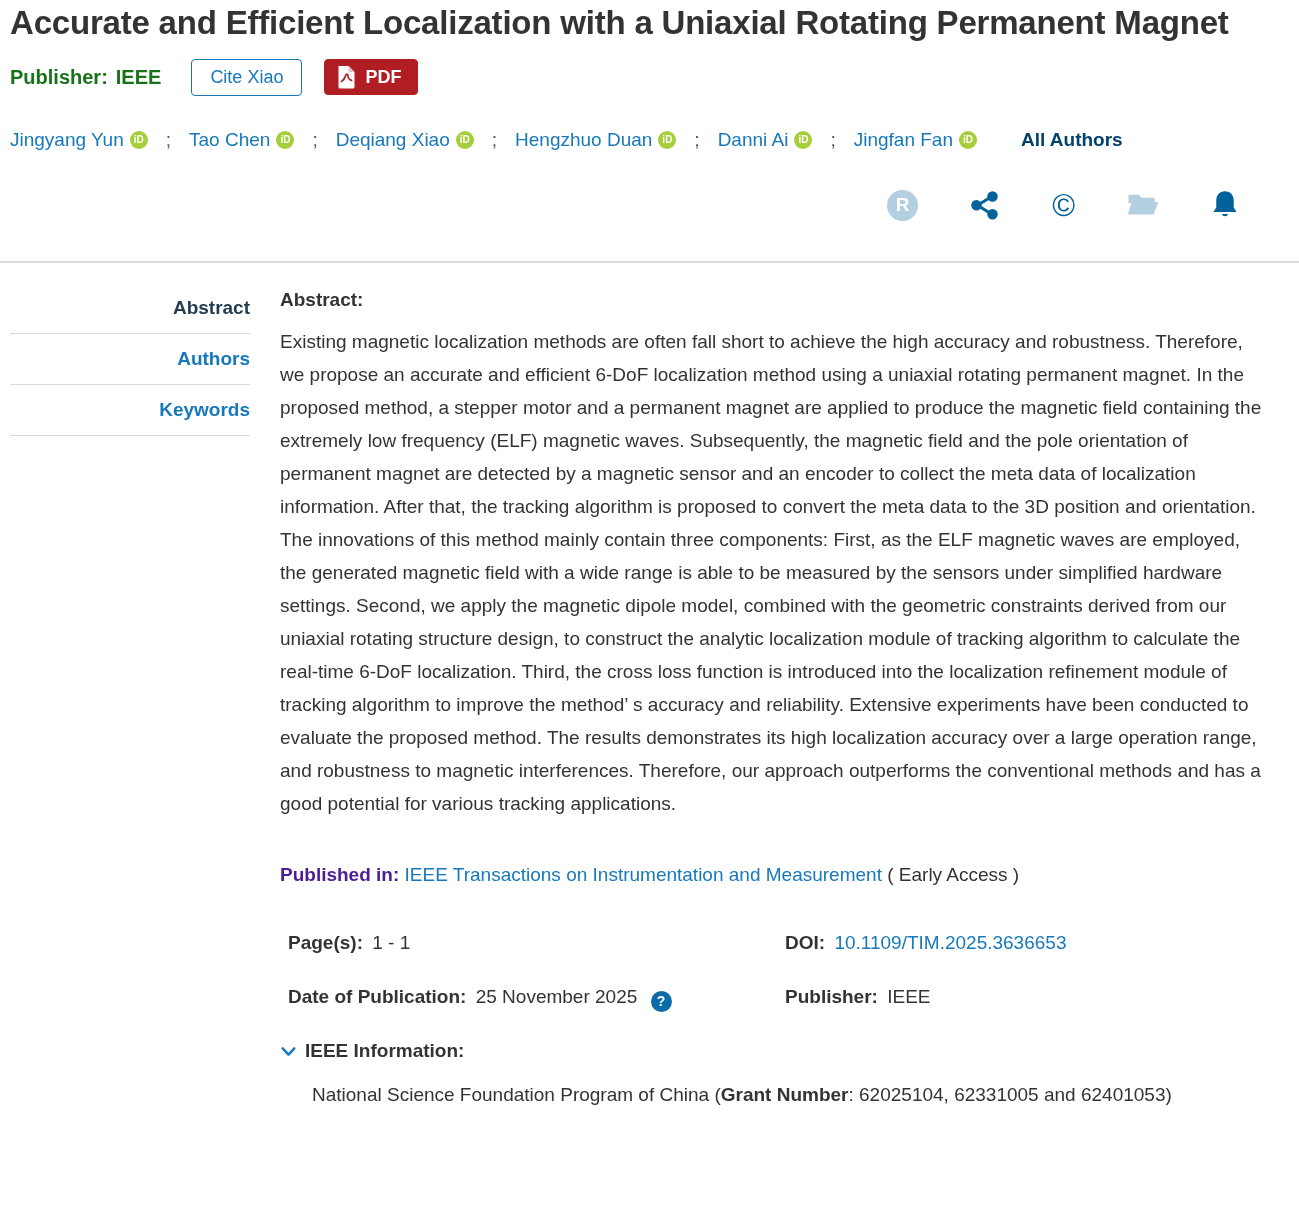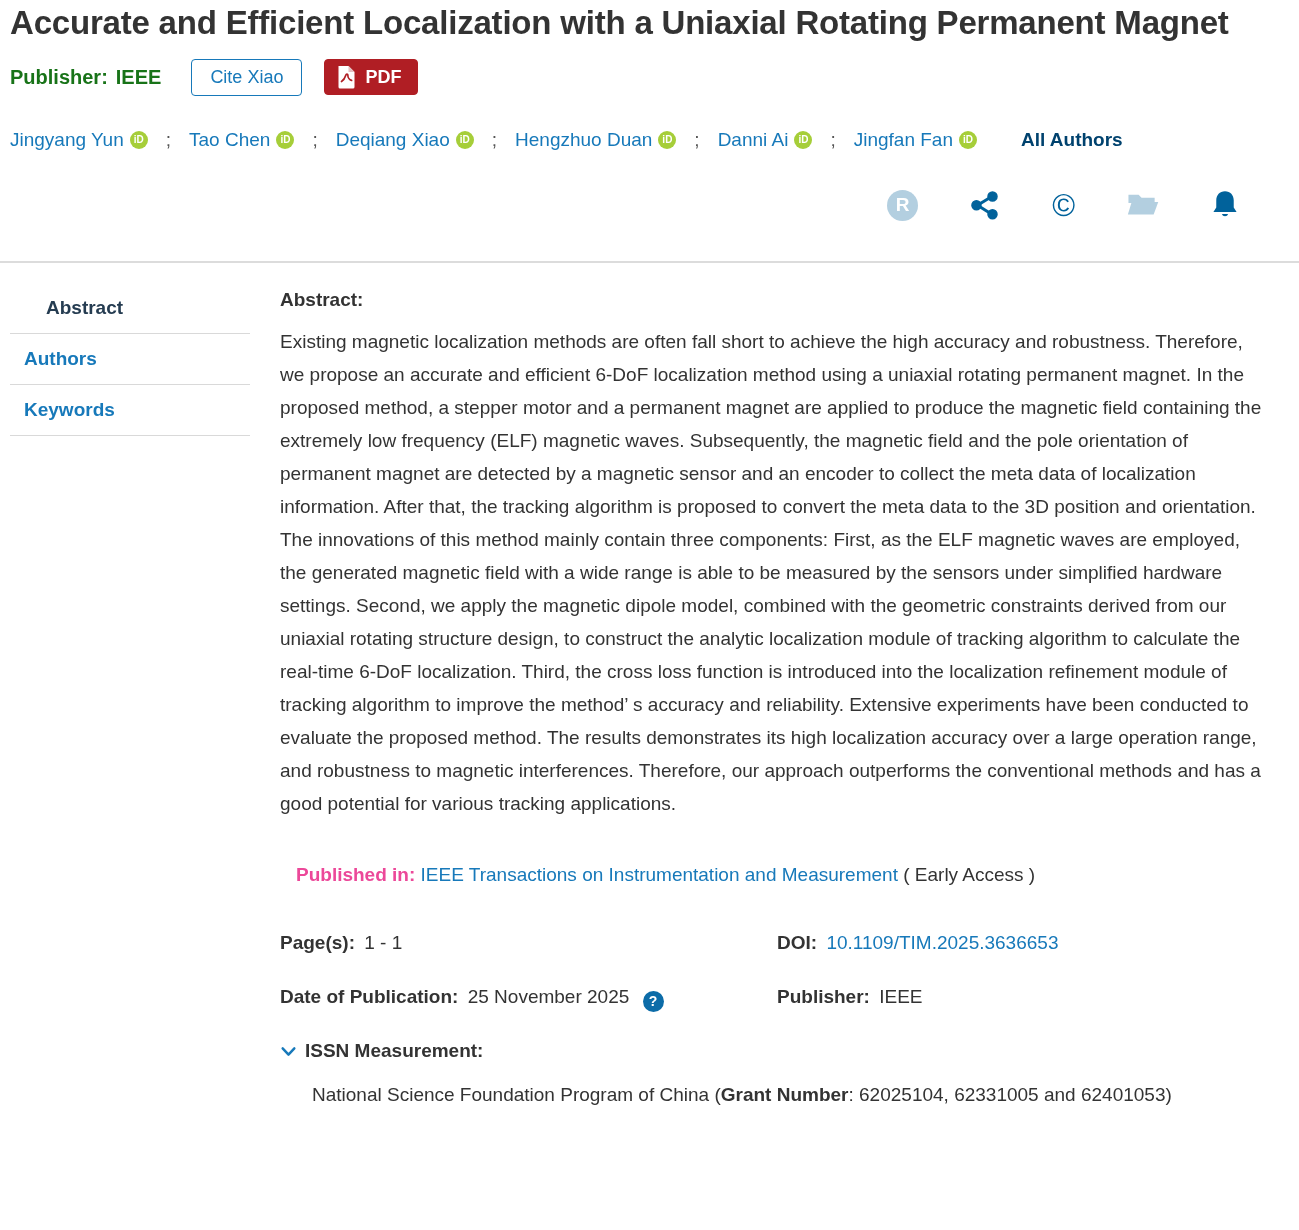--- a/index.html
+++ b/index.html
@@ -117,21 +117,21 @@
 
   
   .top-divider {
     margin-top: 38px;
     border-top: 2px solid #dcdcdc;
     width: 1299px;
   }
 
   
   .content { display: flex; padding: 0 30px 0 10px; }
-  .sidebar { width: 240px; flex: 0 0 240px; margin-top: 20px; }
+  .sidebar { width: 240px; flex: 0 0 240px; margin-top: 20px; text-align: right; }
   .side-item {
     font-size: 19px;
     padding: 14px 0 14px 14px;
     border-bottom: 1px solid #d9d9d9;
     color: #1779ba;
     font-weight: 600;
     cursor: pointer;
   }
   .side-item.active {
     color: #253c51;
@@ -144,29 +144,30 @@
   .abs-text {
     margin-top: 14px;
     font-size: 19px;
     line-height: 33px;
     color: #333333;
   }
   .published {
     margin-top: 44px;
     font-size: 19px;
   }
-  .published b { color: #ec4899; margin-left: 16px; }
+  .published b { color: #4c1d95; }
   a.link { color: #1779ba; text-decoration: none; cursor: pointer; }
 
   .meta-grid {
     margin-top: 46px;
     display: grid;
     grid-template-columns: 497px 1fr;
     row-gap: 32px;
     font-size: 19px;
+    margin-left: 8px;
   }
   .meta-cell b { color: #333333; }
   .meta-cell .val { margin-left: 4px; }
   .q-icon {
     display: inline-block;
     width: 21px; height: 21px;
     border-radius: 50%;
     background: #0c6ca8;
     color: #ffffff;
     font-size: 14px;
@@ -321,21 +322,21 @@
           <span class="val">IEEE</span>
         </div>
       </div>
 
       <div class="toggle-row">
         <span class="chev">
           <svg width="17" height="17" viewBox="0 0 16 16">
               <polyline points="2.5,5 8,11 13.5,5" fill="none" stroke="#1779ba" stroke-width="2.3" stroke-linecap="round" stroke-linejoin="round"></polyline>
             </svg>
         </span>
-        <b>ISSN Measurement:</b>
+        <b>IEEE Information:</b>
       </div>
 
 
       <p class="funding-text">
         <span>National Science Foundation Program of China (</span><b>Grant Number</b><span>: 62025104, 62331005 and 62401053)</span>
       </p>
     </main>
   </div>
 
 </div>

